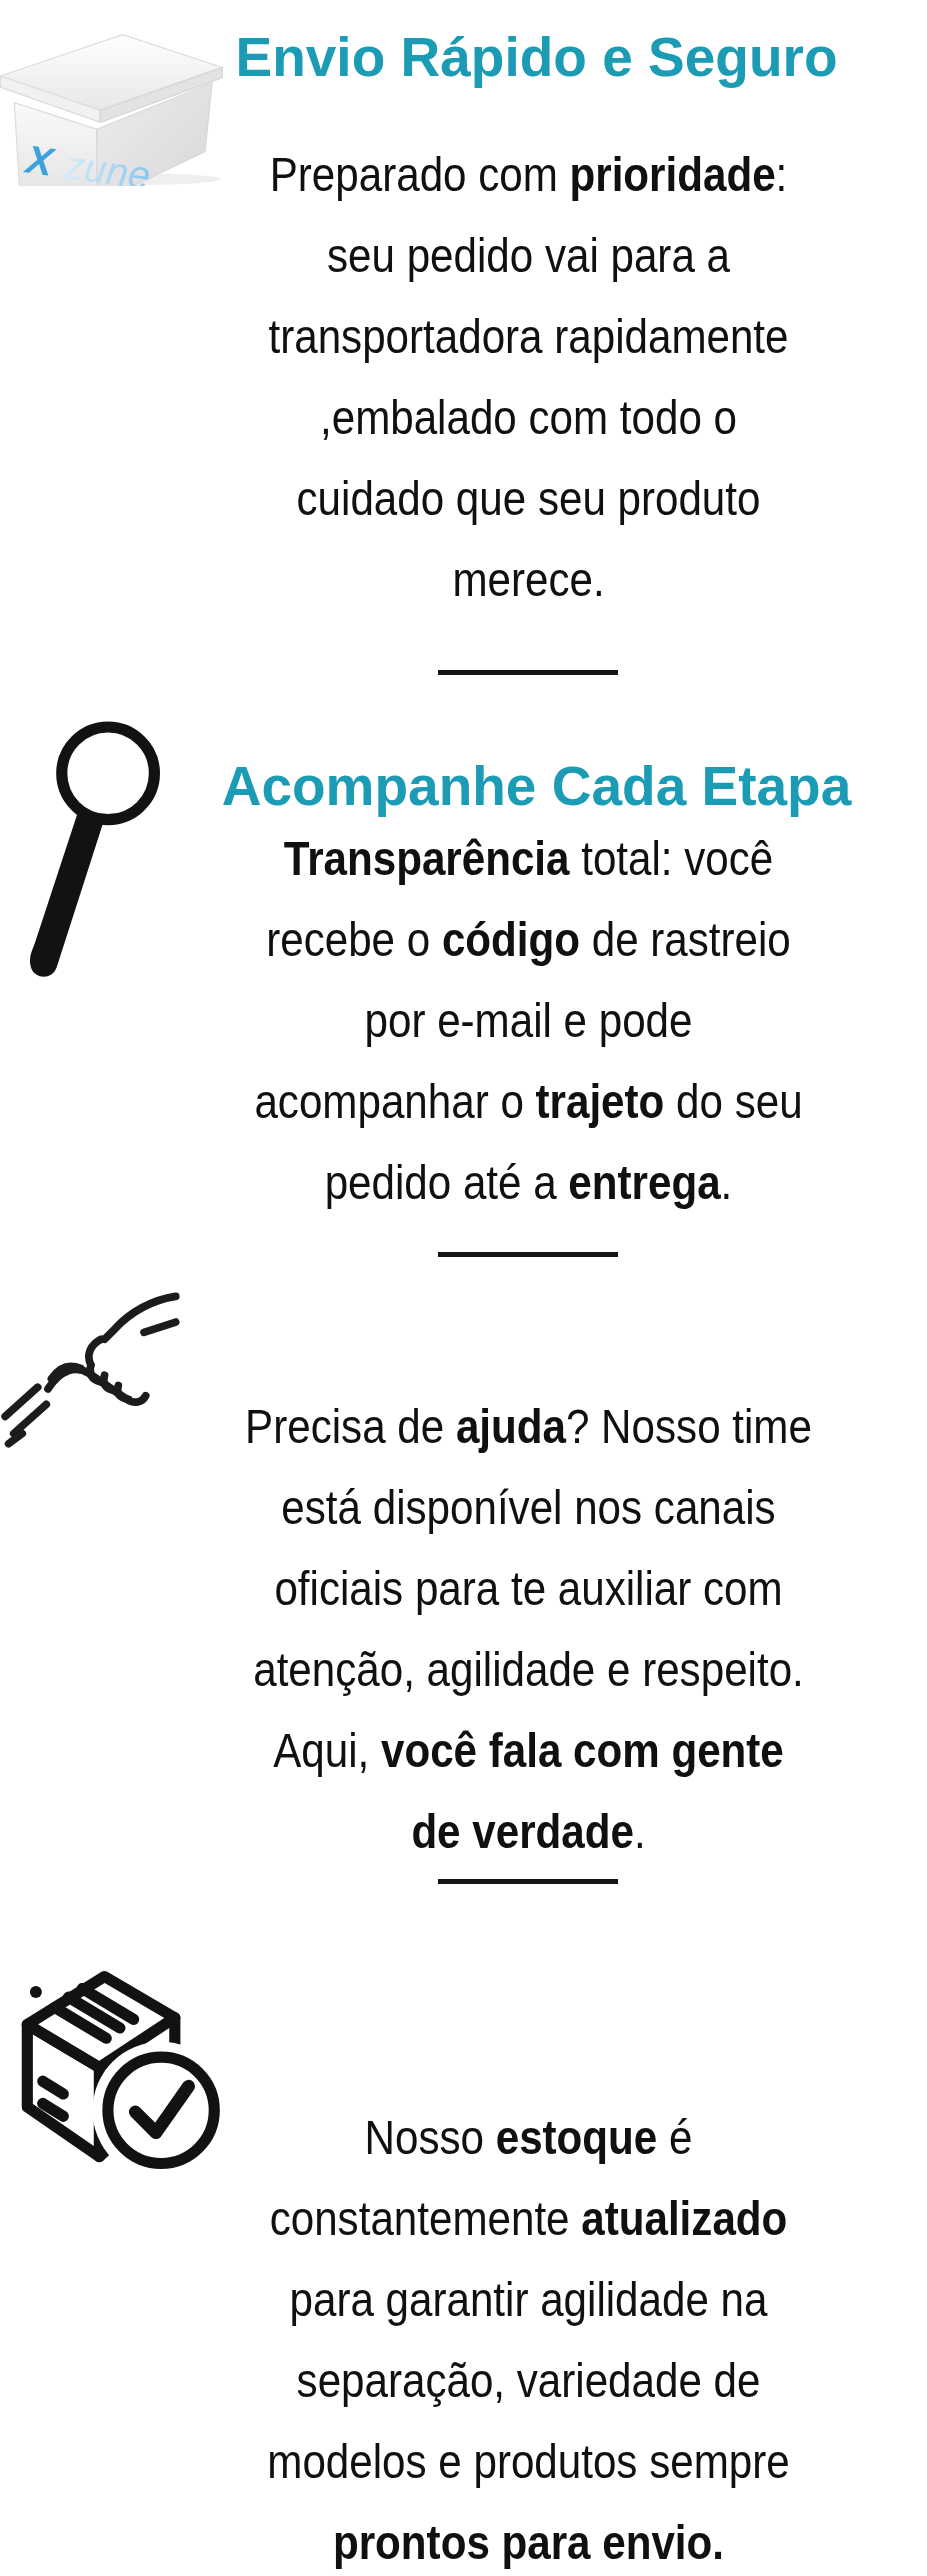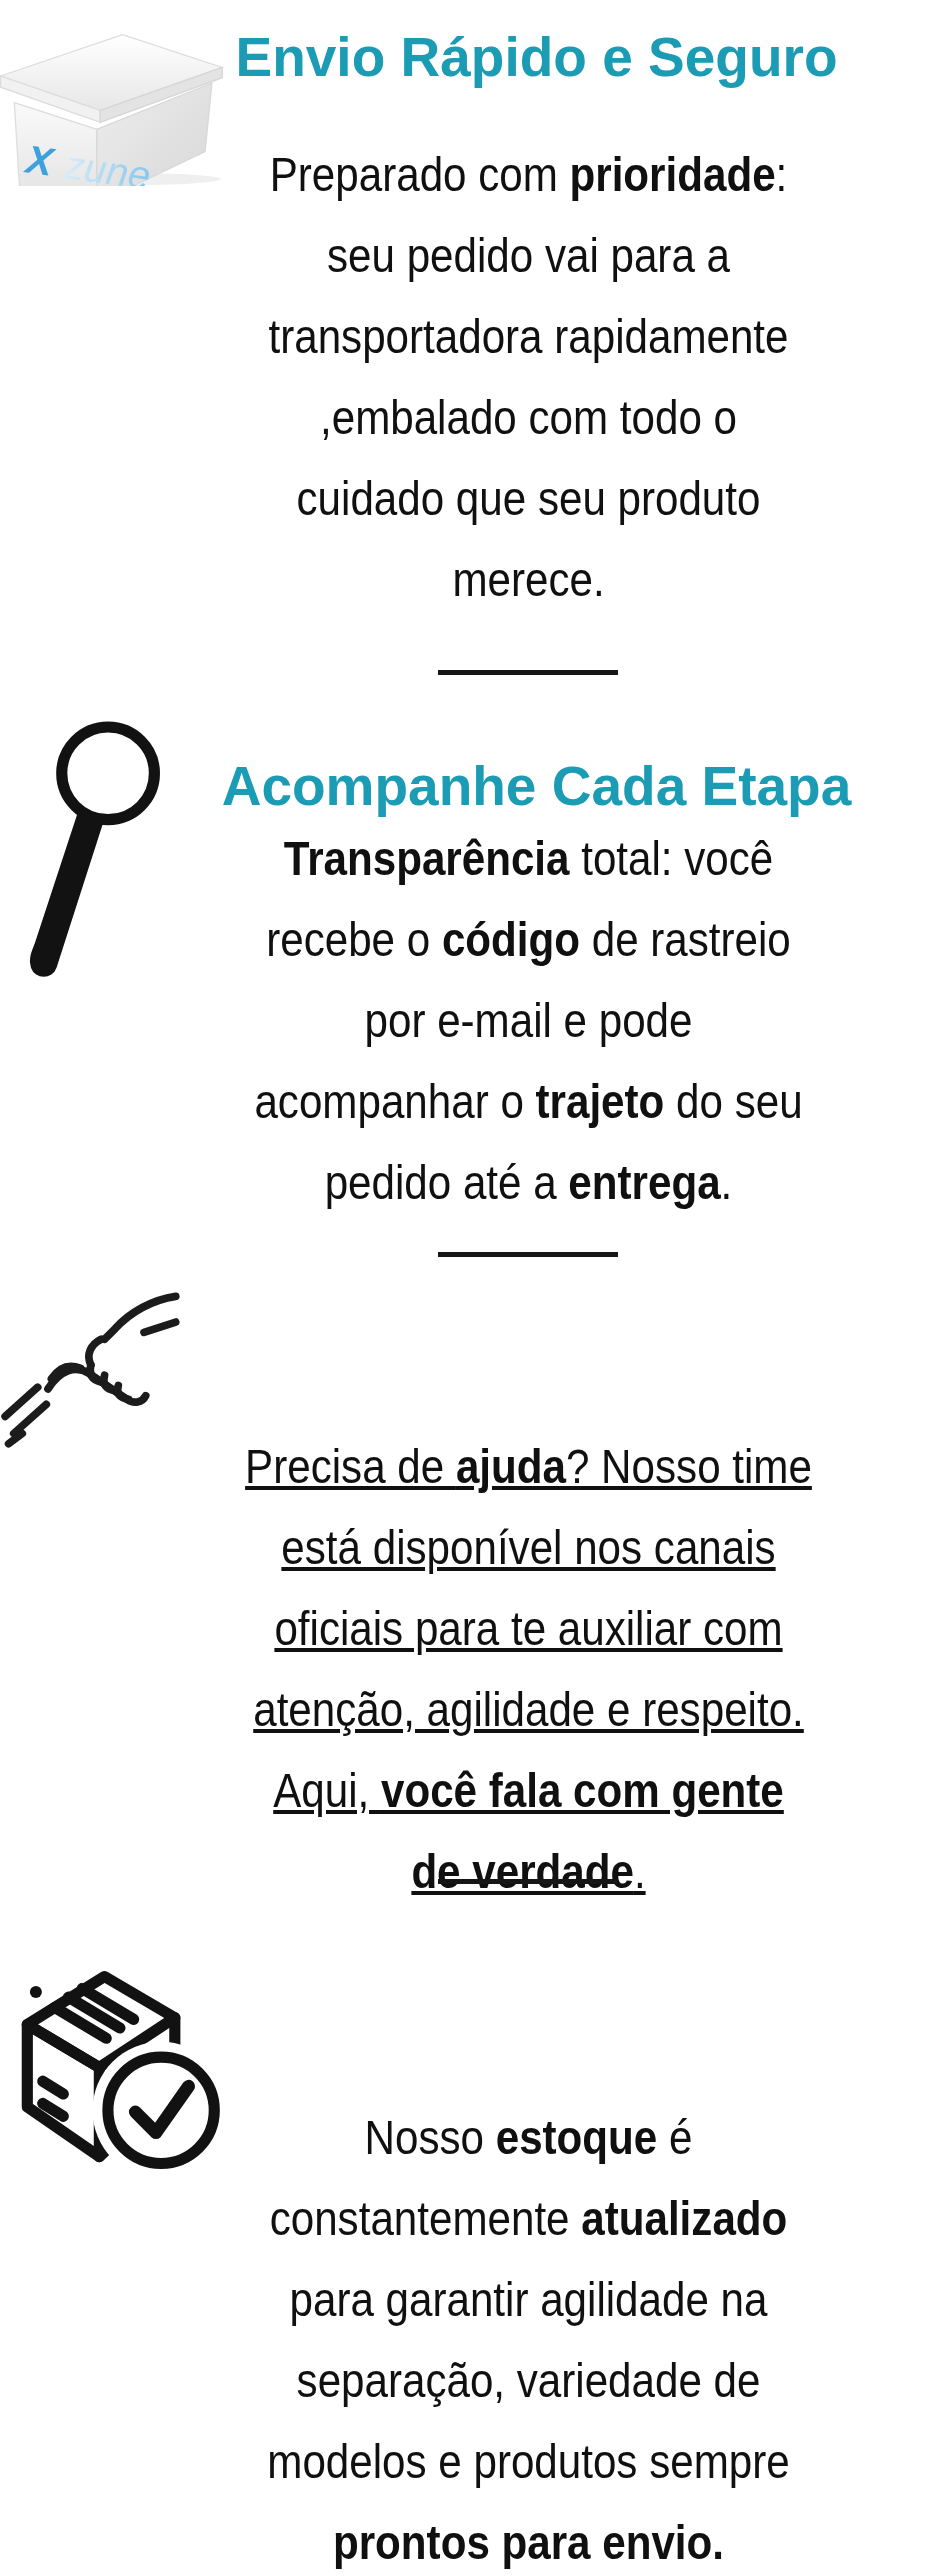--- a/index.html
+++ b/index.html
@@ -111,21 +111,21 @@
   <h2 class="block title" style="top:736px;text-align:center;">Acompanhe Cada Etapa</h2>
   <div class="block para" style="top:802px;margin-top:16px;">
       <div class="line"><span class="b">Transparência</span><span> total: você</span></div>
       <div class="line"><span>recebe o </span><span class="b">código</span><span> de rastreio</span></div>
       <div class="line"><span>por e-mail e pode</span></div>
       <div class="line"><span>acompanhar o </span><span class="b">trajeto</span><span> do seu</span></div>
       <div class="line"><span>pedido até a </span><span class="b">entrega</span><span>.</span></div>
     </div>
   <div class="divider" style="top:1252px;"></div>
 
-  <div class="block para" style="top:1426px;text-decoration:underline;">
+  <div class="block para" style="top:1386px;">
       <div class="line"><span>Precisa de </span><span class="b">ajuda</span><span>? Nosso time</span></div>
       <div class="line"><span>está disponível nos canais</span></div>
       <div class="line"><span>oficiais para te auxiliar com</span></div>
       <div class="line"><span>atenção, agilidade e respeito.</span></div>
       <div class="line"><span>Aqui, </span><span class="b">você fala com gente</span></div>
       <div class="line"><span class="b">de verdade</span><span>.</span></div>
     </div>
   <div class="divider" style="top:1879px;"></div>
 
   <div class="block para" style="top:2097px;">

